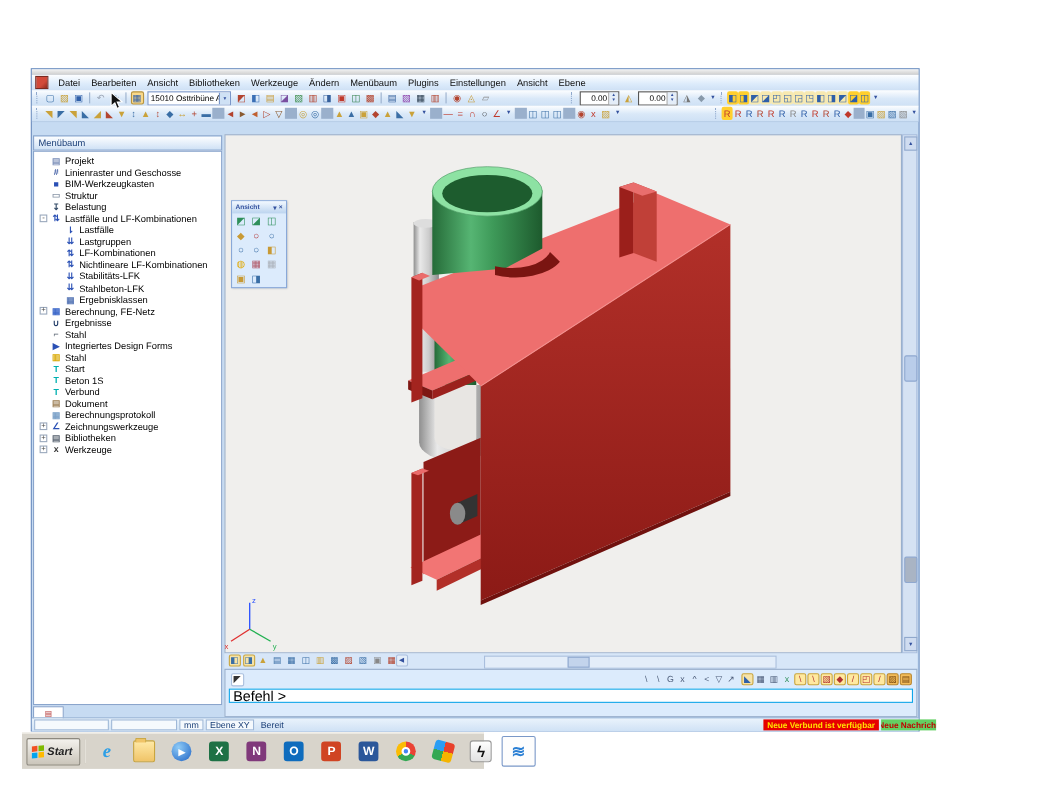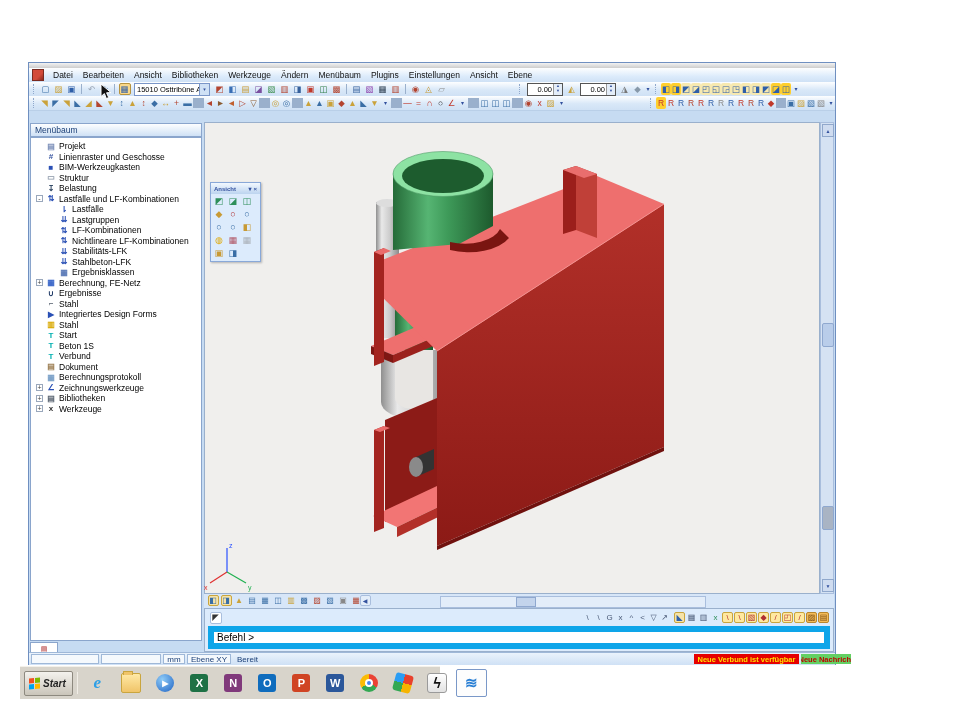--- a/index.html
+++ b/index.html
@@ -62,21 +62,21 @@
   .cmdpanel{position:absolute;left:175px;top:545px;width:630px;height:44px;background:#dcebfc;border:1px solid #9ab0cc;box-sizing:border-box;}
   .cmdhead{height:12px;display:flex;align-items:center;background:linear-gradient(#f2f8ff,#cfe1f5);
            font-size:8px;color:#1b3f77;padding:0 4px;}
   .cmdhead .sp{flex:1;}
   .cmdmini{font-size:7px;color:#33519e;padding:0 2px;}
   .cmdrow{height:17px;display:flex;align-items:center;padding:0 4px;}
   .cmdrow .sp{flex:1;}
   .snap .ic{width:11px;height:11px;font-size:8px;margin:0;}
   .ic.tog{background:#ffe9a0;border:1px solid #c9a53e;box-sizing:border-box;}
   .ic.tog2{background:#f3bc5a;border:1px solid #b8862e;box-sizing:border-box;}
-  .cmdinput{margin:0 3px;height:11px;background:#fff;border:6px solid #0ea5e9;font-size:10px;display:flex;align-items:center;padding-left:3px;color:#000;}
+  .cmdinput{margin:0 3px;height:11px;background:#fff;border:1px solid #0ea5e9;font-size:13px;display:flex;align-items:center;padding-left:3px;color:#000;}
   
   .statusbar{position:absolute;left:0;top:589px;width:100%;height:12px;display:flex;align-items:center;
              background:linear-gradient(#eaf3fc,#cfe1f5);border-top:1px solid #9fb8d8;font-size:8px;color:#1b3f77;}
   .sfield{height:10px;background:#f5f9fd;border:1px solid #9fb8d8;margin-left:2px;display:flex;align-items:center;justify-content:center;box-sizing:border-box;}
   .sflat{margin-left:6px;}
   .badge{position:absolute;top:1px;height:10px;display:flex;align-items:center;justify-content:center;
          font-size:7.5px;font-weight:bold;white-space:nowrap;overflow:hidden;z-index:5;}
   .badge.red{left:665px;width:105px;background:#e60000;color:#ffe100;}
   .badge.green{left:772px;width:50px;background:#63d063;color:#c00000;}
   

